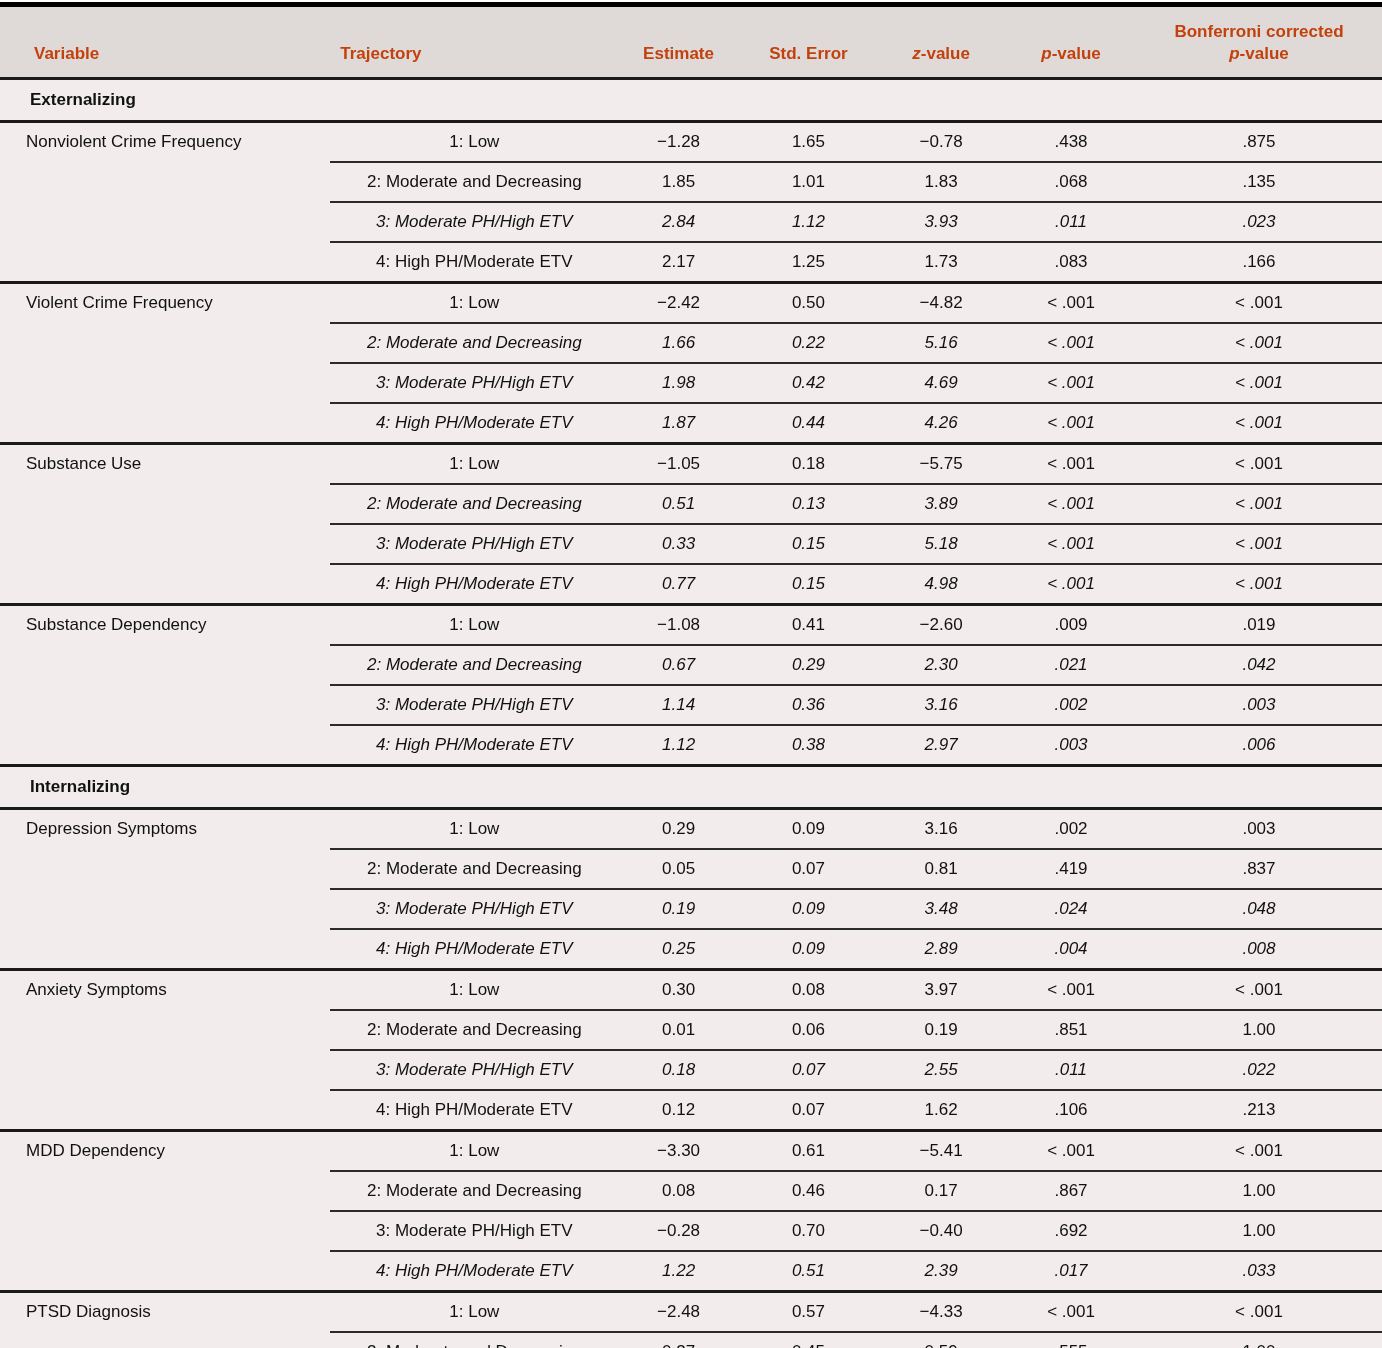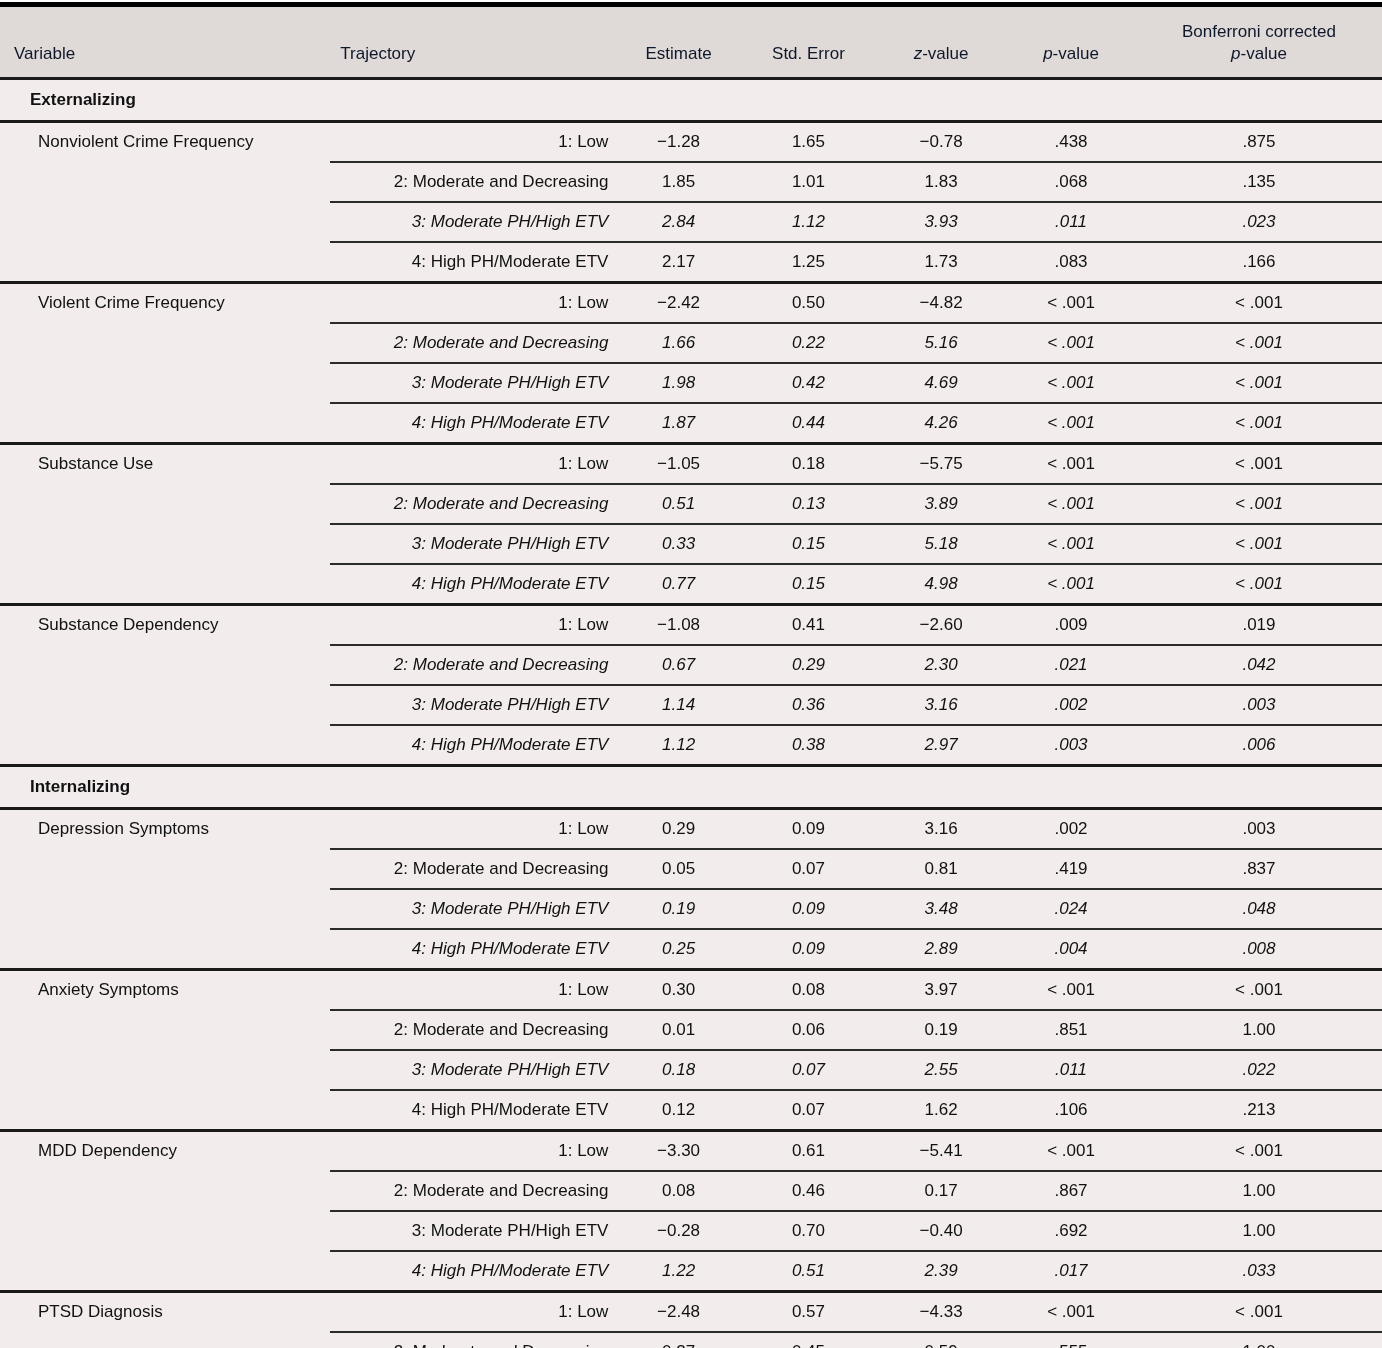--- a/index.html
+++ b/index.html
@@ -18,30 +18,30 @@
   table.results{
     width:100%;
     border-collapse:collapse;
     border-top:5px solid #000;
     border-bottom:5px solid #000;
     background:var(--body-bg);
     font-size:17px;
   }
   thead th{
     background:var(--header-bg);
-    font-weight:normal;
+    font-weight:bold;
     vertical-align:bottom;
     padding:14px 8px 12px 8px;
     line-height:22px;
     border-bottom:3px solid var(--border);
-    color:#0f172a;
+    color:#c2410c;
   }
   thead th.al-left{text-align:left;}
   thead th.al-center{text-align:center;}
-  th.col-variable{padding-left:14px;}
+  th.col-variable{padding-left:34px;}
   th.col-trajectory{padding-left:10px;}
 
   col.c-variable{width:23.9%;}
   col.c-trajectory{width:20.7%;}
   col.c-estimate{width:9.0%;}
   col.c-std_error{width:9.8%;}
   col.c-z_value{width:9.4%;}
   col.c-p_value{width:9.4%;}
   col.c-bonferroni{width:17.8%;}
 
@@ -51,25 +51,25 @@
   }
   tr.section-row td{
     font-weight:bold;
     padding:10px 8px 10px 30px;
     border-top:3px solid var(--border);
     border-bottom:3px solid var(--border);
     margin-left:43px;
   }
   td.var-cell{
     vertical-align:top;
-    padding-left:38px;
+    padding-left:26px;
     border-bottom:3px solid var(--border);
   }
   td.traj-cell{
-    text-align:right;
+    text-align:center;
     padding-left:10px;
   }
   td.num-cell{
     text-align:center;
   }
   tr.data-row td.traj-cell,
   tr.data-row td.num-cell{
     border-bottom:2px solid #2b2b2b;
   }
   tr.data-row.group-end td.traj-cell,

